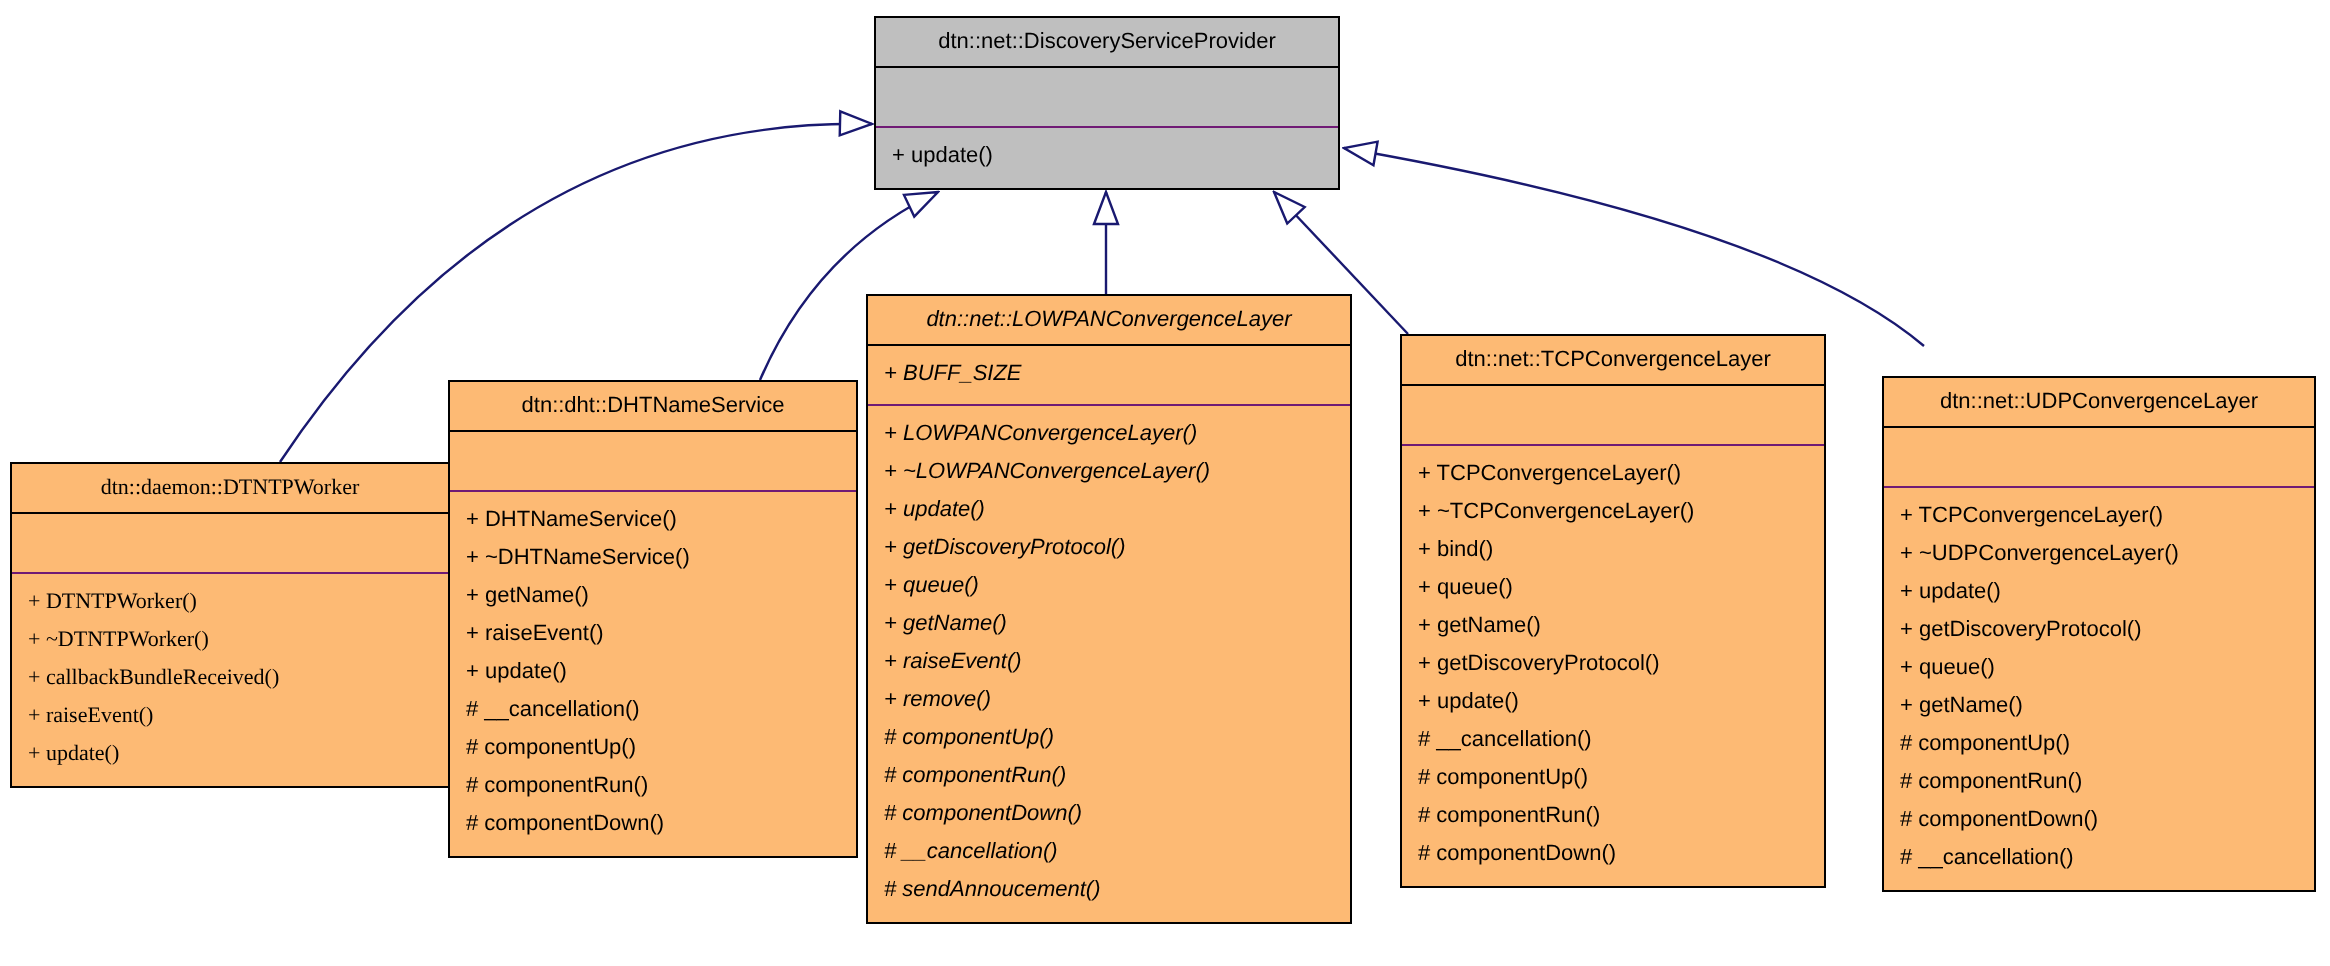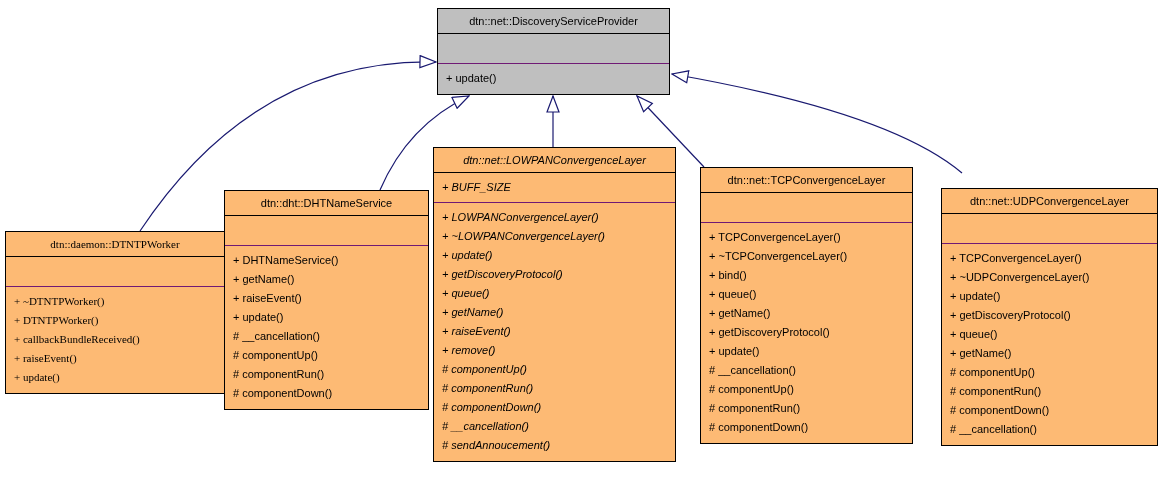--- a/index.html
+++ b/index.html
@@ -77,33 +77,34 @@
     <div class="node-attrs parent-section" style="background: rgb(191, 191, 191);"></div>
     <div class="node-methods parent-section" style="background: rgb(191, 191, 191);">
         <div class="member-row">+ update()</div>
       </div>
   </div>
 
   <div class="class-node" style="left:5px; top:231px; width:220px;font-family:Liberation Serif, serif;">
     <div class="node-title">dtn::daemon::DTNTPWorker</div>
     <div class="node-attrs"></div>
     <div class="node-methods">
+        <div class="member-row">+ DTNTPWorker()</div>
         <div class="member-row">+ ~DTNTPWorker()</div>
-        <div class="member-row">+ DTNTPWorker()</div>
         <div class="member-row">+ callbackBundleReceived()</div>
         <div class="member-row">+ raiseEvent()</div>
         <div class="member-row">+ update()</div>
       </div>
   </div>
 
   <div class="class-node" style="left:224px; top:190px; width:205px;">
     <div class="node-title">dtn::dht::DHTNameService</div>
     <div class="node-attrs"></div>
     <div class="node-methods">
         <div class="member-row">+ DHTNameService()</div>
+        <div class="member-row">+ ~DHTNameService()</div>
         <div class="member-row">+ getName()</div>
         <div class="member-row">+ raiseEvent()</div>
         <div class="member-row">+ update()</div>
         <div class="member-row"># __cancellation()</div>
         <div class="member-row"># componentUp()</div>
         <div class="member-row"># componentRun()</div>
         <div class="member-row"># componentDown()</div>
       </div>
   </div>
 

